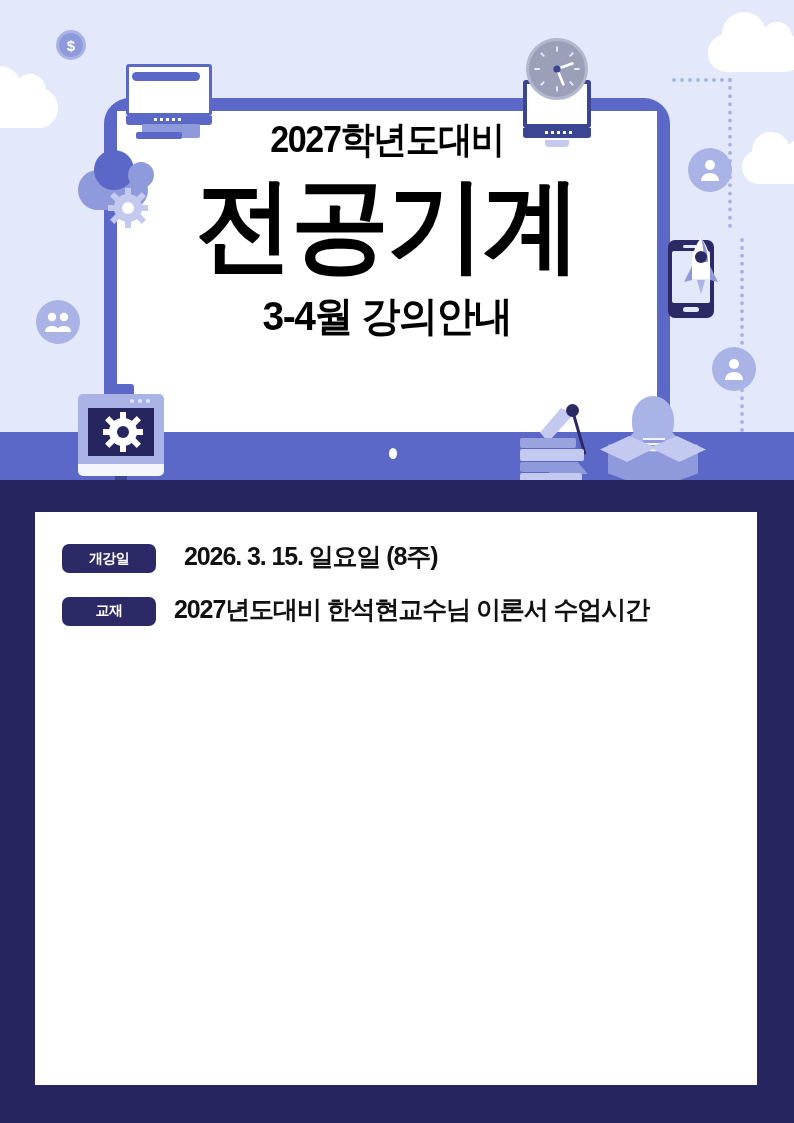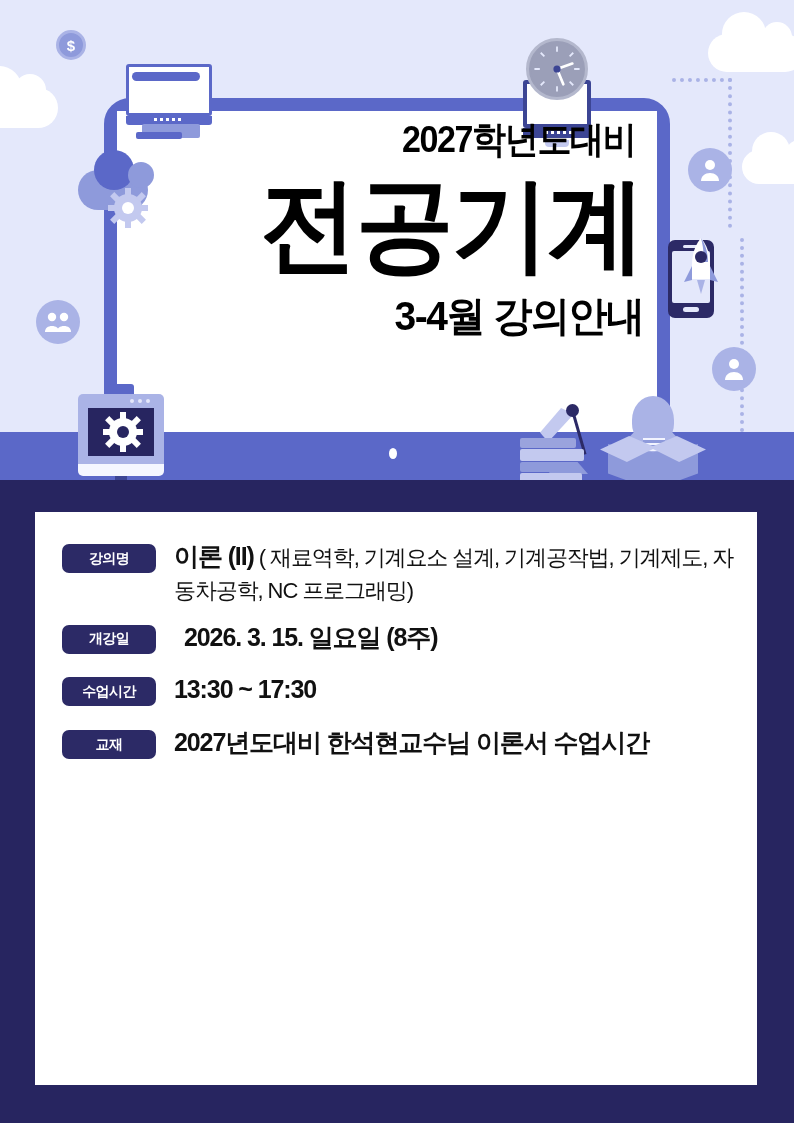--- a/index.html
+++ b/index.html
@@ -282,21 +282,21 @@
   .stray-dot {
     position: absolute; left: 389px; top: 448px; width: 8px; height: 11px;
     background: #ffffff; border-radius: 50%;
   }
 
   
   .headline {
     position: absolute;
     left: 117px; top: 120px;
     width: 540px;
-    text-align: right;
+    text-align: center;
     z-index: 6;
   }
   .hl-kicker {
     font-size: 37px;
     font-weight: 700;
     color: #000;
     letter-spacing: -1.5px;
     line-height: 1.1;
     transform: scaleX(0.92);
   }
@@ -563,36 +563,26 @@
       <div class="hl-kicker">2027학년도대비</div>
       <div class="hl-main">전공기계</div>
       <div class="hl-sub">3-4월 강의안내</div>
     </div>
 
   </div>
 
   <div class="card">
     <div class="rows">
 
-      <div class="row row-course">
-        <div class="badge">강의명</div>
-        <div class="rowval v-course">
-          <span class="strong">이론 (II)</span><span> ( 재료역학, 기계요소 설계, 기계공작법, 기계제도, 자동차공학, NC 프로그래밍)</span>
-        </div>
-      </div>
 
       <div class="row row-date">
         <div class="badge">개강일</div>
         <div class="rowval v-big">2026. 3. 15. 일요일 (8주)</div>
       </div>
 
-      <div class="row row-time">
-        <div class="badge">수업시간</div>
-        <div class="rowval v-big">13:30 ~ 17:30</div>
-      </div>
 
       <div class="row row-book">
         <div class="badge">교재</div>
         <div class="rowval v-big">2027년도대비 한석현교수님 이론서 수업시간</div>
       </div>
 
 
     </div>
   </div>
 

